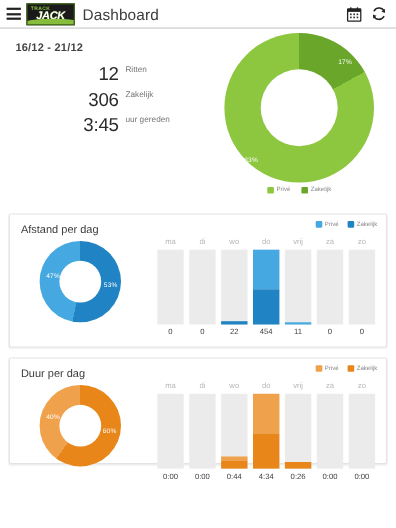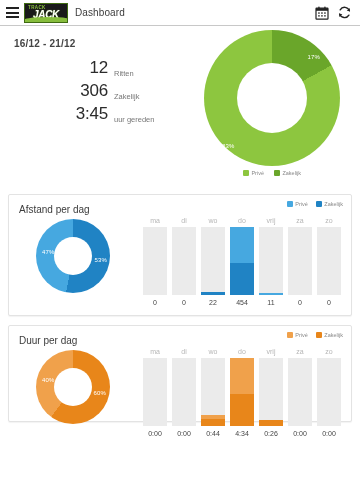--- a/index.html
+++ b/index.html
@@ -51,21 +51,21 @@
     text-shadow: 0 0 1px #8dc63f;
   }
   .logo .logo-swoosh {
     position: absolute; bottom: -3px; left: -4px;
     width: 54px; height: 8px;
     background: #8dc63f;
     border-radius: 50%;
     opacity: .95;
   }
   .apptitle {
-    font-size: 10px; color: #3c3c3c; letter-spacing: .1px;
+    font-size: 14px; color: #3c3c3c; letter-spacing: .1px;
   }
   .topbar-actions {
     margin-left: auto; display: flex; align-items: center; gap: 8px;
     padding-right: 2px;
   }
   .icon-btn { cursor: pointer; line-height: 0; }
 
   
   .summary {
     position: relative;
@@ -73,21 +73,21 @@
     padding: 8px 0 0 0;
   }
   .daterange {
     position: absolute; left: 14px; top: 12px;
     font-size: 10px; color: #444; font-weight: bold; letter-spacing: .2px;
   }
   .stats {
     position: absolute; left: 0; top: 32px; width: 186px;
   }
   .stat-row {
-    display: flex; align-items: flex-end; margin-bottom: 3px;
+    display: flex; align-items: flex-start; margin-bottom: 3px;
   }
   .stat-val {
     width: 108px; text-align: right;
     font-size: 17px; color: #2b2b2b; font-weight: normal;
     letter-spacing: -0.2px;
   }
   .stat-lbl {
     margin-left: 6px; font-size: 7.5px; color: #777;
   }
 

